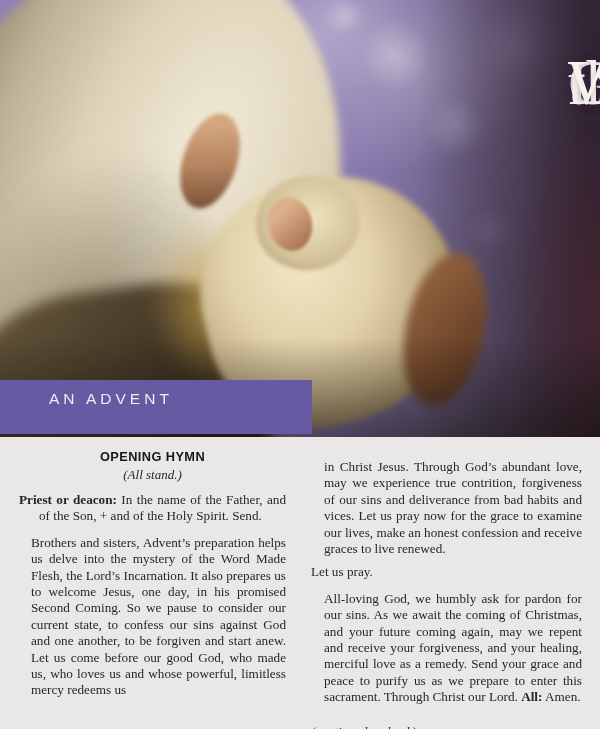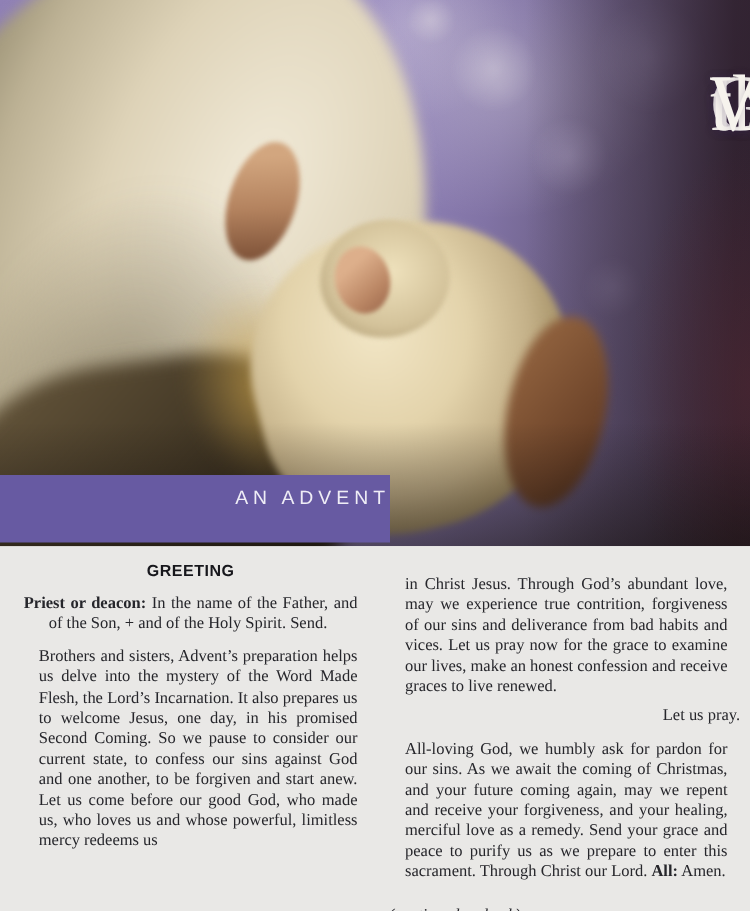--- a/index.html
+++ b/index.html
@@ -98,21 +98,21 @@
     text-shadow:0 1px 8px rgba(60,40,90,0.25);
   }
   .banner{
     left:0;top:380px;width:312px;height:54px;z-index:7;
     background:var(--banner-purple);
     color:#efedf6;
     font-family:"Liberation Sans", sans-serif;
     font-size:15.5px;letter-spacing:4px;
     padding:9px 0 0 49px;box-sizing:border-box;
   }
-  .banner div{position:static;line-height:20px;text-align:right;}
+  .banner div{position:static;line-height:20px;}
   
   .content{
     position:absolute;left:0;top:437px;width:600px;height:292px;
     background:var(--page-bg);
     color:var(--text-color);
     box-sizing:border-box;
     padding:12px 8px 0 9px;
     display:flex;gap:15px;
   }
   .col-left{width:287px;flex:none;}
@@ -127,21 +127,21 @@
     margin:0 0 7px 0;line-height:15px;
   }
   .body-p{
     font-size:13.2px;line-height:16.4px;text-align:justify;margin:10px;
   }
   .hang{padding-left:20px;text-indent:-20px;margin-bottom:4px;}
   .indent-block{margin-left:22px;}
   .indent-block-r{margin-left:13px;}
   .lead-bi{font-weight:bold;}
   .bold{font-weight:normal;}
-  .plain-line{font-size:13.2px;line-height:16.4px;margin:7px 0 4px 0;text-align:right;}
+  .plain-line{font-size:13.2px;line-height:16.4px;margin:7px 0 4px 0;}
   .continued{
     font-style:italic;font-size:13.2px;line-height:16.4px;margin-top:18px;
   }
   .mb4{margin-bottom:4px;}
 </style>
 </head>
 <body>
 
 <div class="page">
 
@@ -168,21 +168,22 @@
     </div>
 
     <div class="banner">
       <div>AN ADVENT</div>
     </div>
   </div>
 
   <div class="content">
 
     <div class="col-left">
-      <div class="heading">GREETING</div>
+      <div class="heading">OPENING HYMN</div>
+      <div class="rubric">(All stand.)</div>
 
       <p class="body-p hang"><span class="lead-bi">Priest or deacon:</span> <span>In the name of the Father, and of the Son, + and of the Holy Spirit. Send.</span></p>
 
       <p class="body-p indent-block">Brothers and sisters, Advent’s preparation helps us delve into the mystery of the Word Made Flesh, the Lord’s Incarnation. It also prepares us to welcome Jesus, one day, in his promised Second Coming. So we pause to consider our current state, to confess our sins against God and one another, to be forgiven and start anew. Let us come before our good God, who made us, who loves us and whose powerful, limitless mercy redeems us</p>
     </div>
 
     <div class="col-right">
       <p class="body-p indent-block-r mb4">in Christ Jesus. Through God’s abundant love, may we experience true contrition, forgiveness of our sins and deliverance from bad habits and vices. Let us pray now for the grace to examine our lives, make an honest confession and receive graces to live renewed.</p>
 
       <p class="plain-line">Let us pray.</p>

